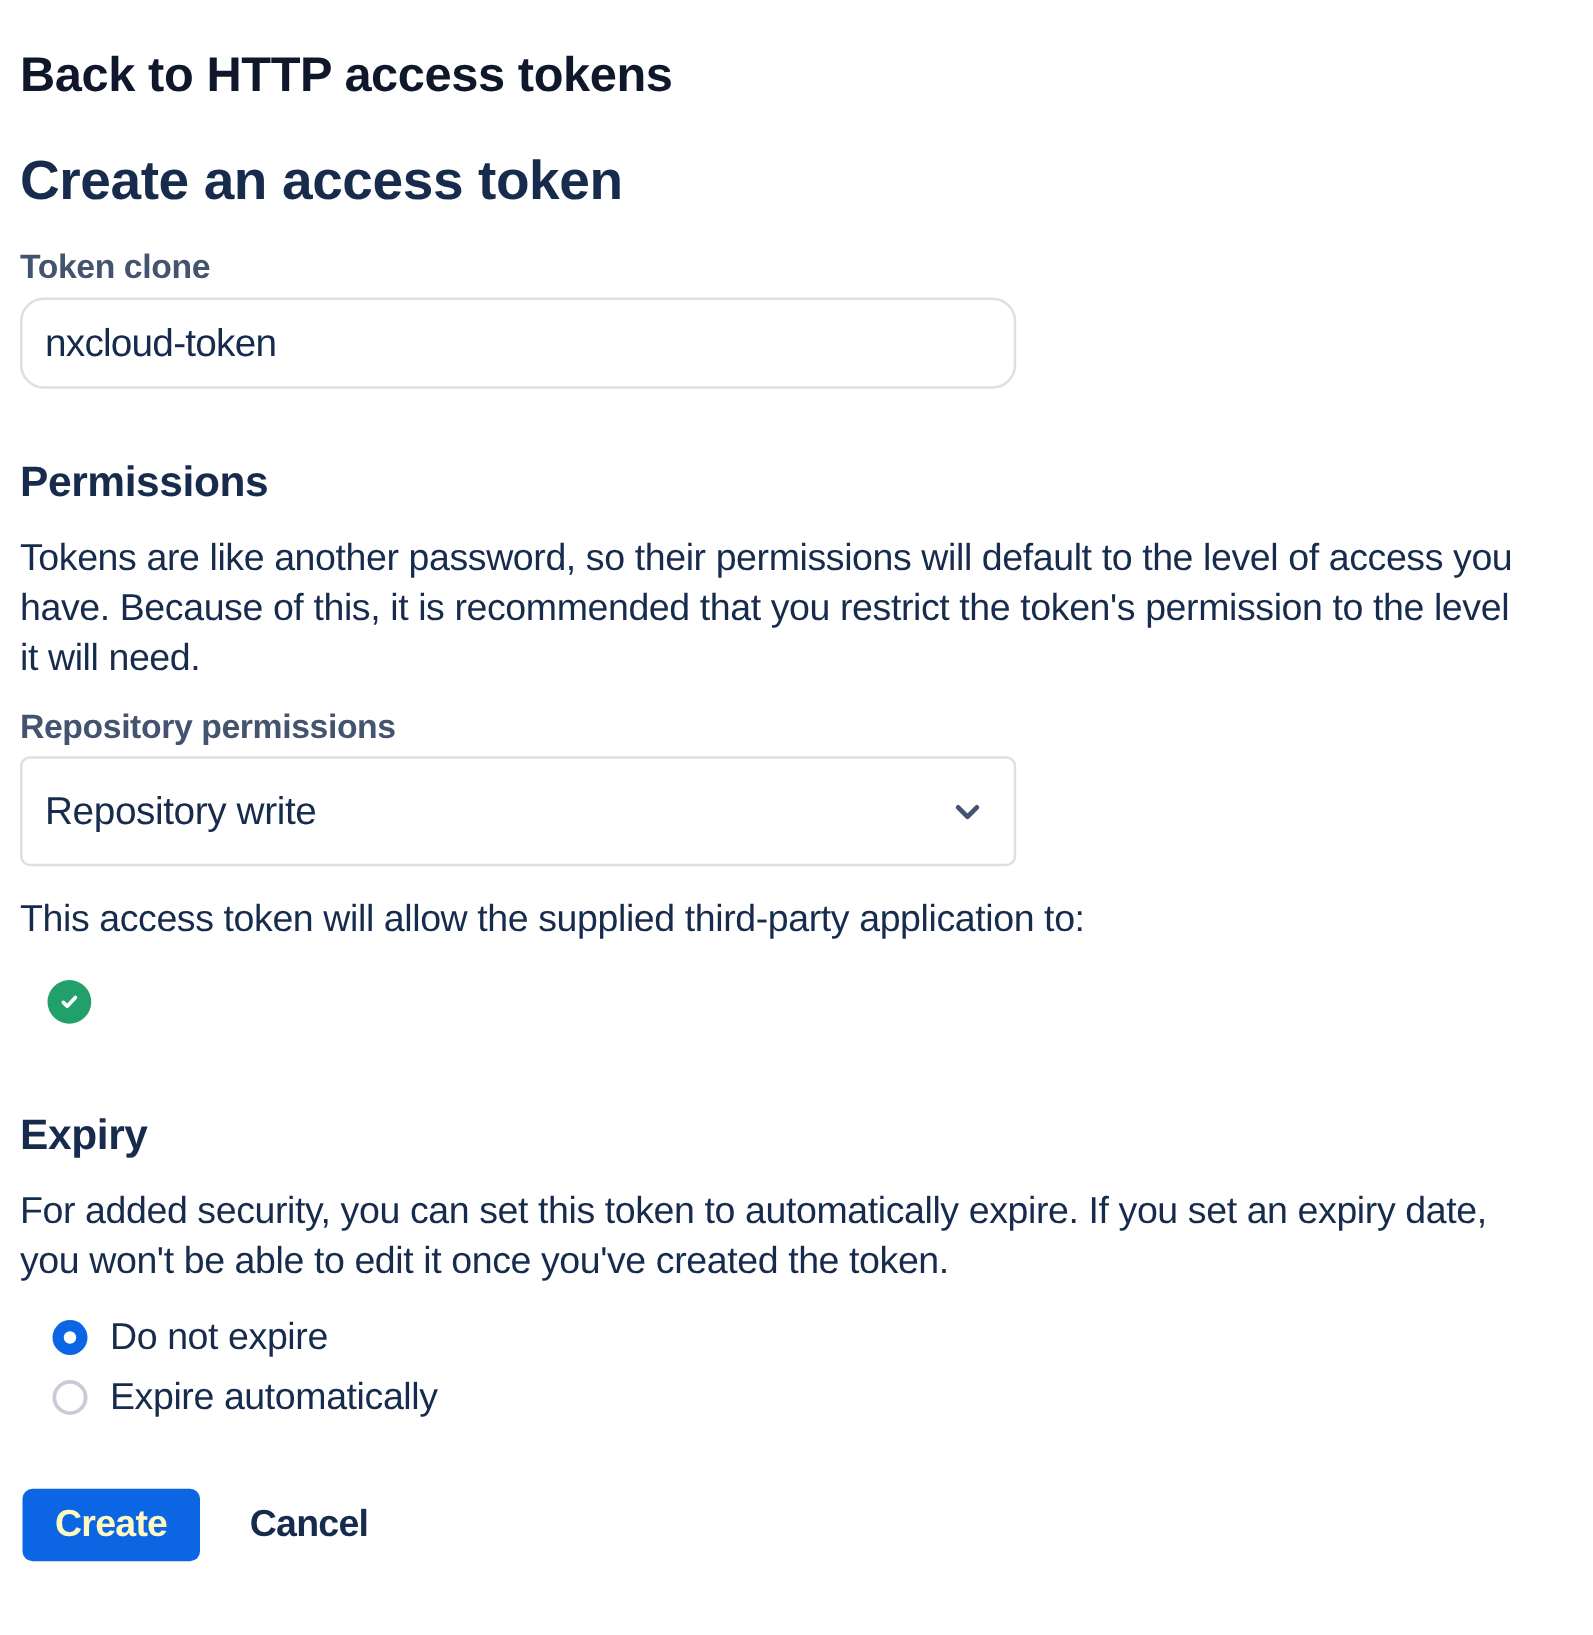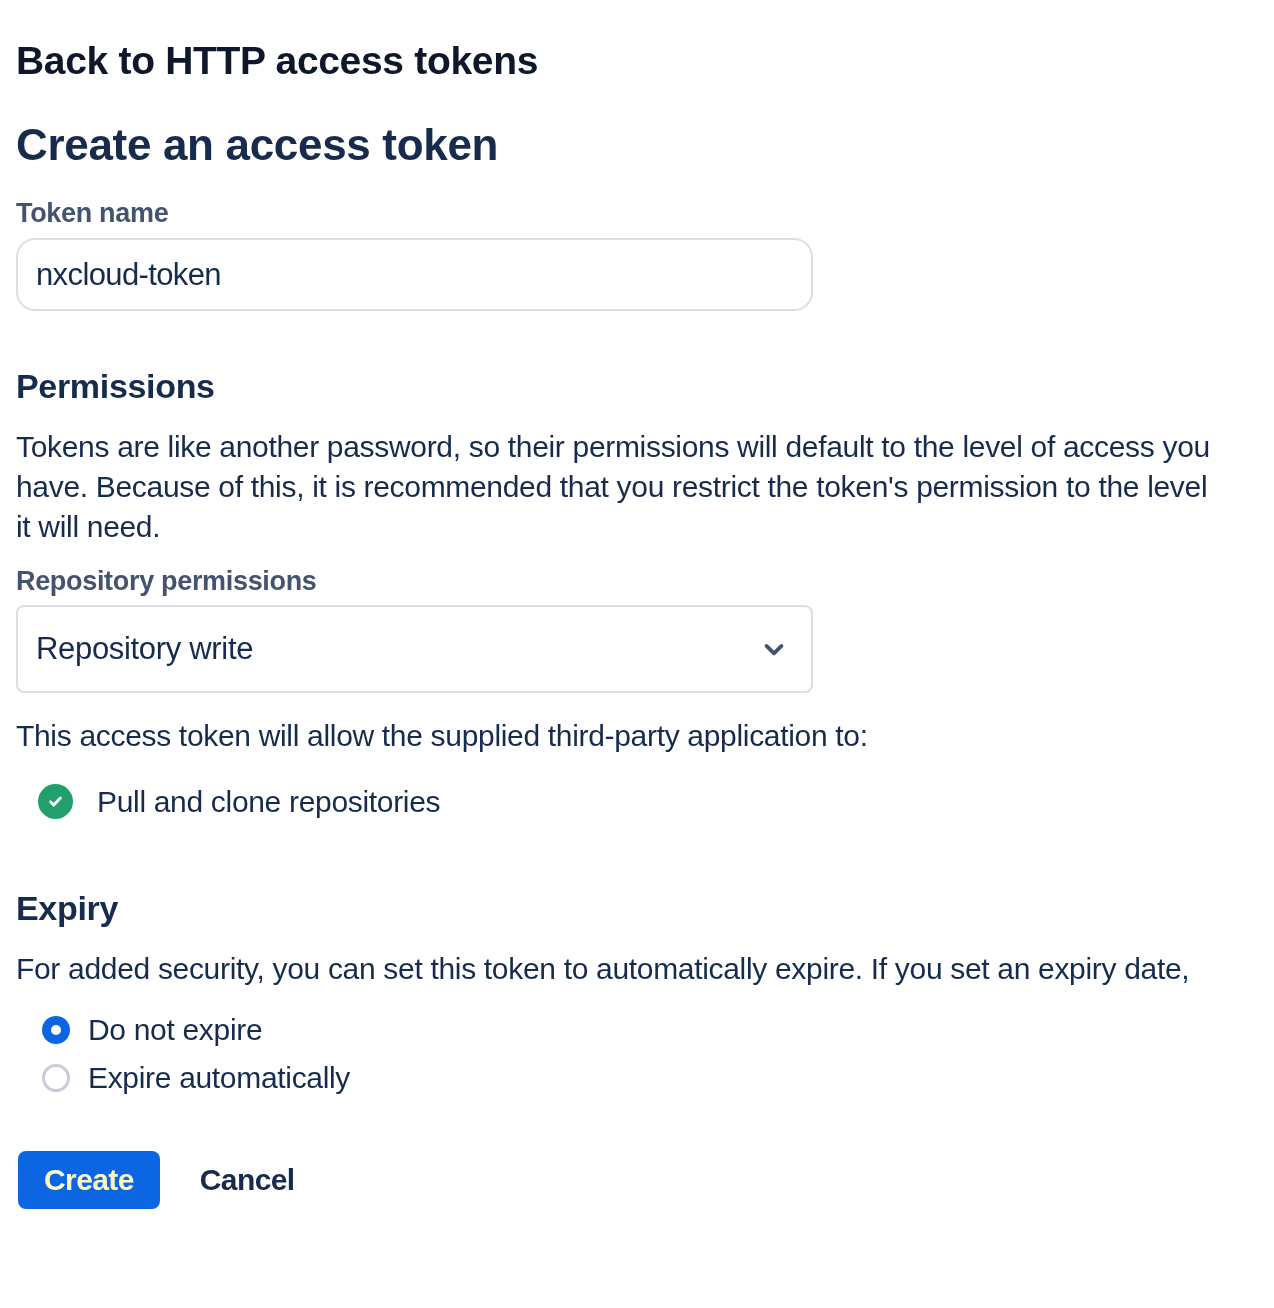--- a/index.html
+++ b/index.html
@@ -181,21 +181,21 @@
 </style>
 </head>
 <body>
 
 <div class="page">
 
   <a class="back-link" href="#">Back to HTTP access tokens</a>
 
   <h1 class="page-title">Create an access token</h1>
 
-  <div class="field-label">Token name</div>
+  <div class="field-label">Token clone</div>
 
   <input class="text-input" type="text" value="nxcloud-token" style="">
 
   <h2 class="section-heading">Permissions</h2>
 
   <div class="para">
     <div class="line">Tokens are like another password, so their permissions will default to the level of access you</div>
     <div class="line">have. Because of this, it is recommended that you restrict the token's permission to the level</div>
     <div class="line">it will need.</div>
   </div>
@@ -213,28 +213,28 @@
 
   <div class="allow-intro">This access token will allow the supplied third-party application to:</div>
 
   <ul class="check-list">
     <li class="check-row">
       <span class="check-circle">
         <svg width="21" height="21" viewBox="0 0 24 24" fill="none">
           <path d="M6.5 12.5l3.5 3.5 7.5-8" stroke="#ffffff" stroke-width="3.4" stroke-linecap="round" stroke-linejoin="round"></path>
         </svg>
       </span>
-      <span class="check-text">Pull and clone repositories</span>
     </li>
   </ul>
 
   <h2 class="section-heading expiry">Expiry</h2>
 
   <div class="para">
     <div class="line">For added security, you can set this token to automatically expire. If you set an expiry date,</div>
+    <div class="line">you won't be able to edit it once you've created the token.</div>
   </div>
 
   <div class="radio-group">
     <div class="radio-row">
       <span class="radio-outer checked">
         <span class="radio-dot"></span>
       </span>
       <span class="radio-label">Do not expire</span>
     </div>
     <div class="radio-row">

